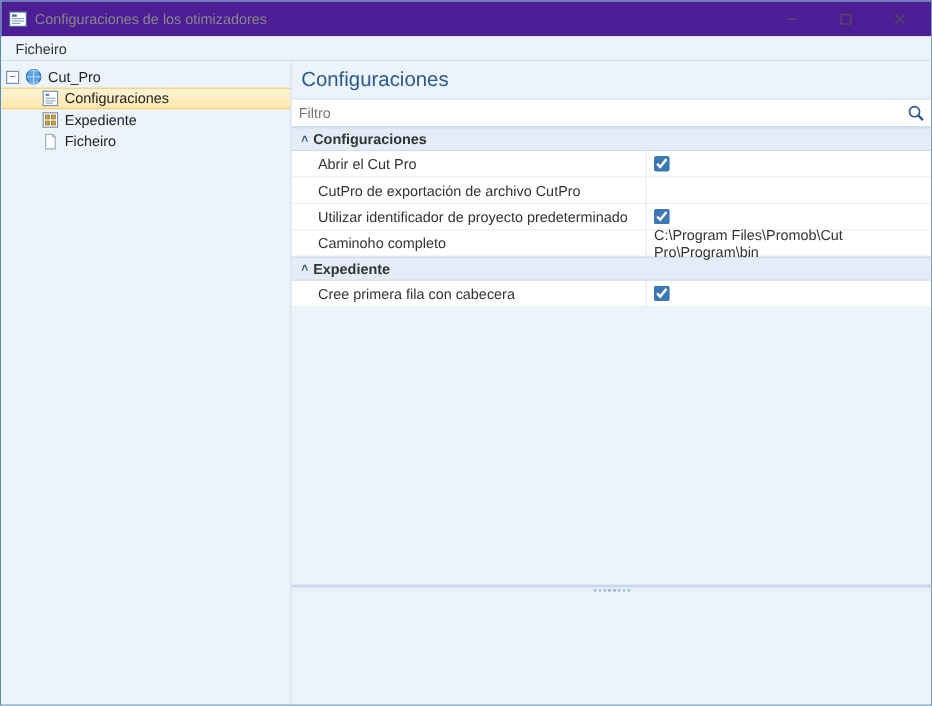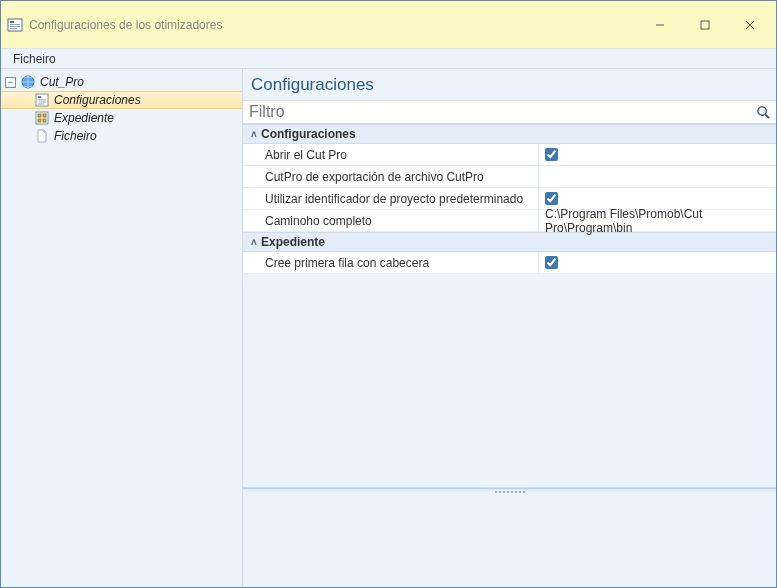--- a/index.html
+++ b/index.html
@@ -1,45 +1,45 @@
 <!DOCTYPE html>
 <html><head>
 <meta charset="utf-8">
 <style>
   * { box-sizing: border-box; }
   html, body { margin:0; padding:0; font-family:"Segoe UI",Tahoma,Arial,sans-serif; font-size:12px; color:#333; }
   body { width:777px; height:588px; background:#fff; border:1px solid #5a8bb0; display:flex; flex-direction:column; overflow:hidden; }
   
-  .titlebar { height:48px; background:#fef9c3; border-bottom:1px solid #d8e3ec; display:flex; align-items:center; padding:0 4px 0 6px; color:#888; }
+  .titlebar { height:30px; background:#4c1d95; border-bottom:1px solid #d8e3ec; display:flex; align-items:center; padding:0 4px 0 6px; color:#888; }
   .titlebar .app-icon { width:16px; height:16px; margin-right:6px; display:flex; align-items:center; justify-content:center; }
   .titlebar .app-icon svg { width:16px; height:16px; }
   .titlebar .title-text { flex:1; font-size:12px; color:#888; }
   .win-btns { display:flex; }
   .win-btn { width:45px; height:28px; display:flex; align-items:center; justify-content:center; color:#555; }
   .win-btn svg { width:10px; height:10px; stroke:#555; fill:none; stroke-width:1; }
   
   .menubar { height:20px; background:#edf3fb; border-bottom:1px solid #cfdbea; display:flex; align-items:center; padding:0 4px; }
   .menu-item { padding:2px 8px; color:#333; }
   
   .main { flex:1; display:flex; background:#edf3fb; overflow:hidden; }
   
   .tree { width:242px; border-right:1px solid #cfdbea; padding:4px 0; overflow:auto; background:#edf3fb; }
   .tree-row { display:flex; align-items:center; height:18px; padding:0 4px 0 4px; white-space:nowrap; }
   .tree-row .expander { width:11px; height:11px; border:1px solid #7a93ae; margin-right:4px; display:flex; align-items:center; justify-content:center; font-size:9px; line-height:9px; color:#3b5977; background:#fff; }
   .tree-row .icon { width:16px; height:16px; margin-right:4px; display:flex; align-items:center; justify-content:center; }
   .tree-row .icon svg { width:14px; height:14px; }
-  .tree-row .label { font-size:12px; color:#222;font-style:italic; }
+  .tree-row .label { font-size:12px; color:#222; }
   .tree-row.child { padding-left:18px; }
   .tree-row.child .spacer { width:15px; display:inline-block; }
   .tree-row.selected { background:linear-gradient(#fff3d6,#ffe7ad); border-top:1px solid #f6ce6b; border-bottom:1px solid #f6ce6b; }
   
   .panel { flex:1; display:flex; flex-direction:column; background:#edf3fb; overflow:hidden; }
   .panel-header { height:32px; padding:4px 8px; font-size:17px; color:#2c5a8e; border-bottom:1px solid #cfdbea; display:flex; align-items:center; }
   .filter-row { position:relative; border-bottom:1px solid #cfdbea; }
-  .filter-input { width:100%; height:22px; border:none; outline:none; padding:2px 24px 2px 6px; font-size:16px; color:#6d28d9; background:#fff; }
+  .filter-input { width:100%; height:22px; border:none; outline:none; padding:2px 24px 2px 6px; font-size:12px; color:#6d28d9; background:#fff; }
   .filter-input::placeholder { color:#777; }
   .search-icon { position:absolute; right:4px; top:2px; width:18px; height:18px; display:flex; align-items:center; justify-content:center; }
   .search-icon svg { width:15px; height:15px; }
   .grid { background:#edf3fb; padding-bottom:20px; overflow:auto; flex:1; }
   .cat-row { height:20px; background:#e3ecf7; border-top:1px solid #cfdbea; border-bottom:1px solid #cfdbea; display:flex; align-items:center; padding-left:4px; font-weight:600; color:#333; }
   .cat-row .cat-arrow { width:14px; display:inline-flex; justify-content:center; font-size:10px; color:#3b5977; }
   .prop-row { height:22px; display:flex; align-items:stretch; border-bottom:1px solid #e6edf5; background:#fff; }
   .prop-label { width:296px; padding:3px 6px 3px 22px; border-right:1px solid #e6edf5; color:#333; display:flex; align-items:center; font-size:12px; }
   .prop-value { flex:1; padding:2px 6px; display:flex; align-items:center; font-size:12px; color:#333; }
   .prop-value input[type=checkbox]{ width:13px; height:13px; accent-color:#3b78b5; margin:0; }

